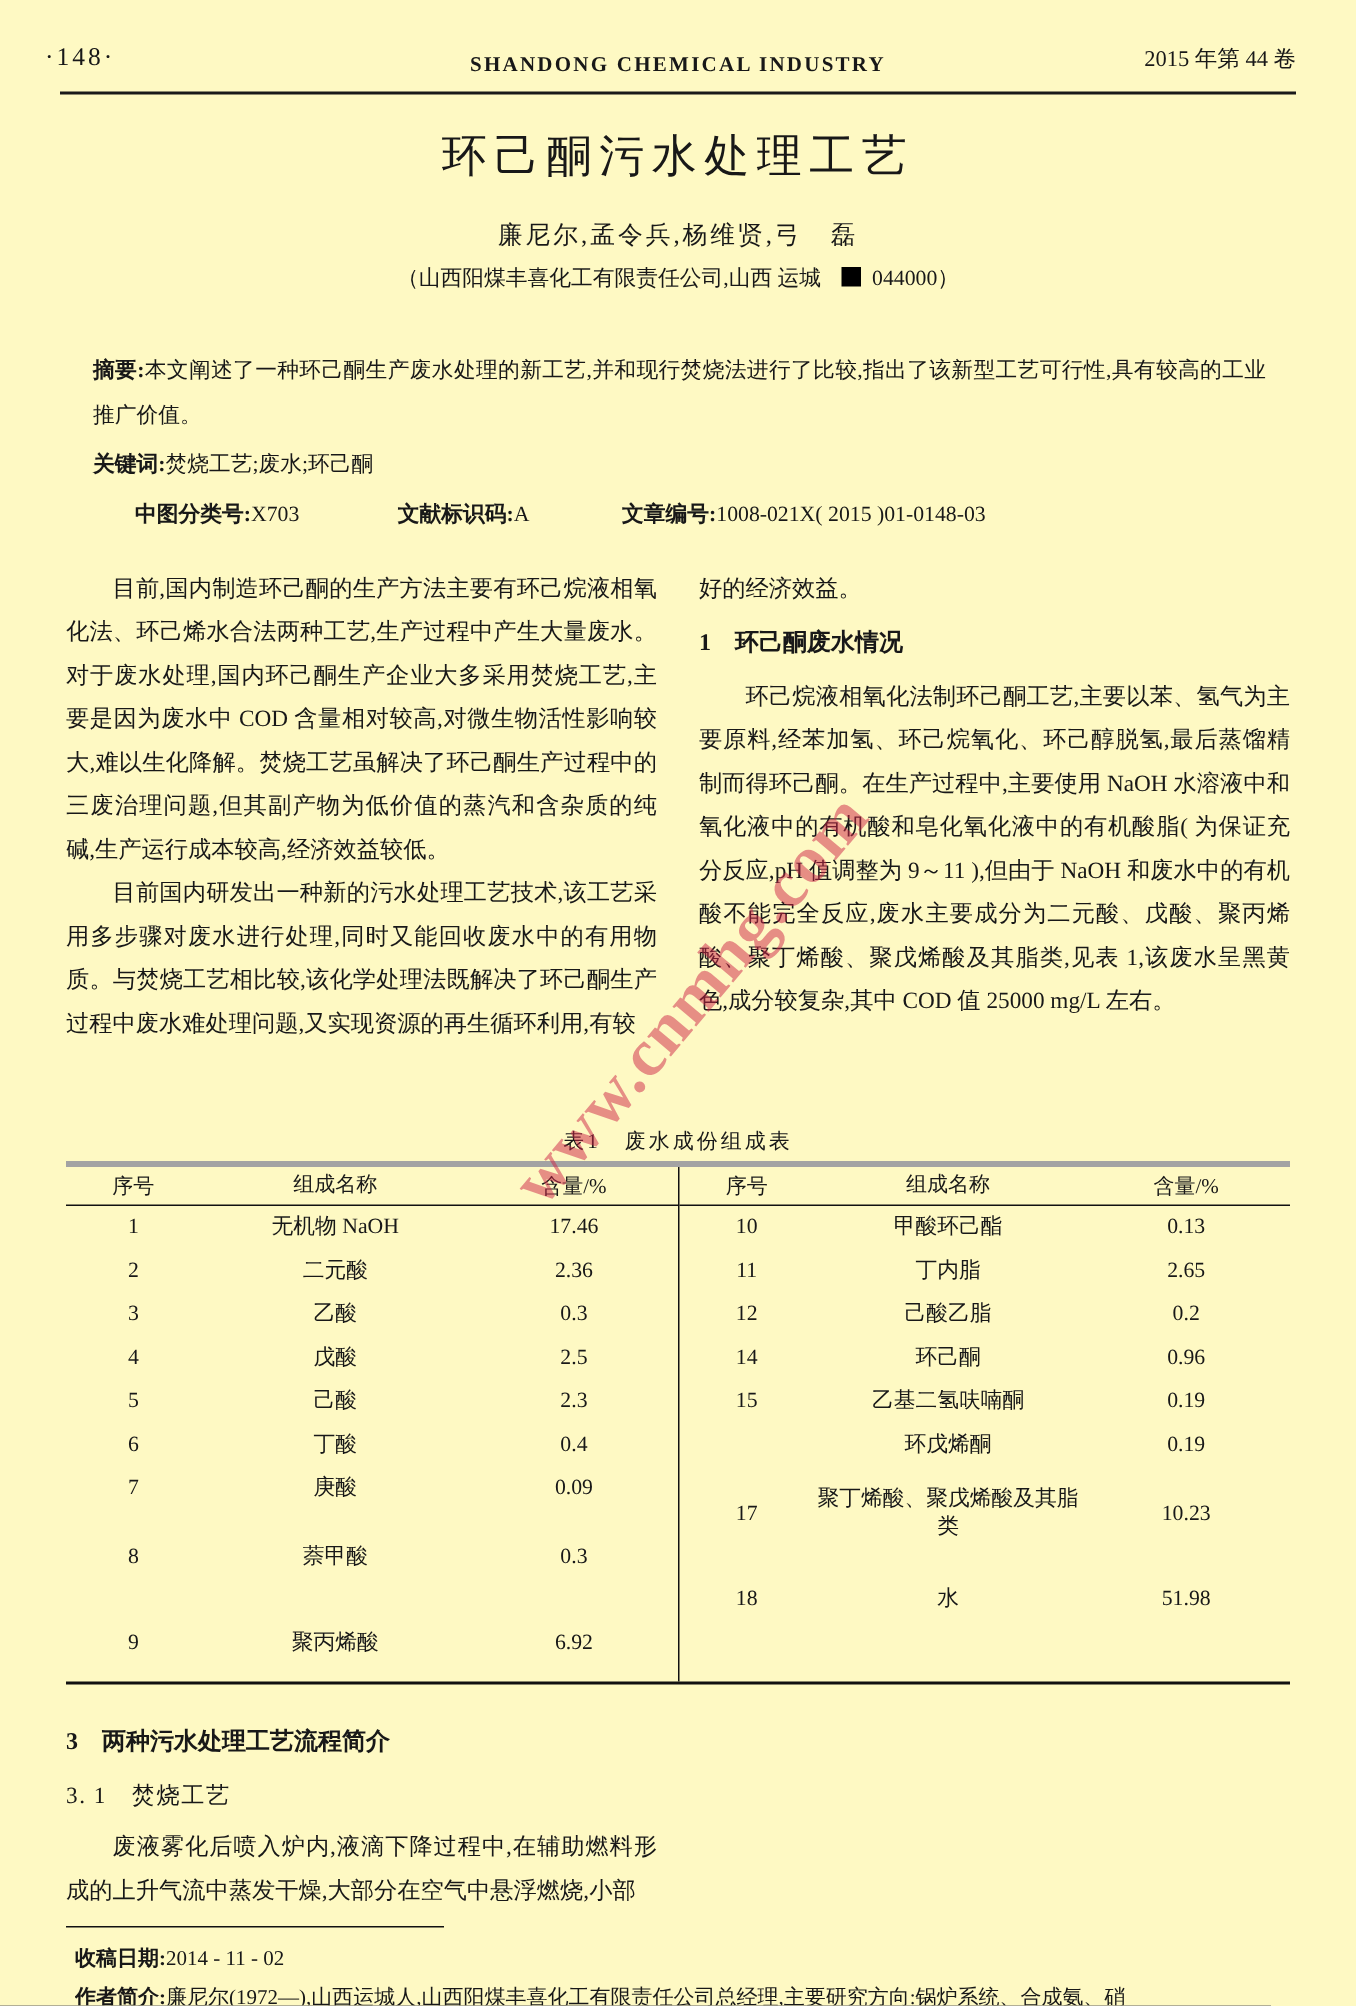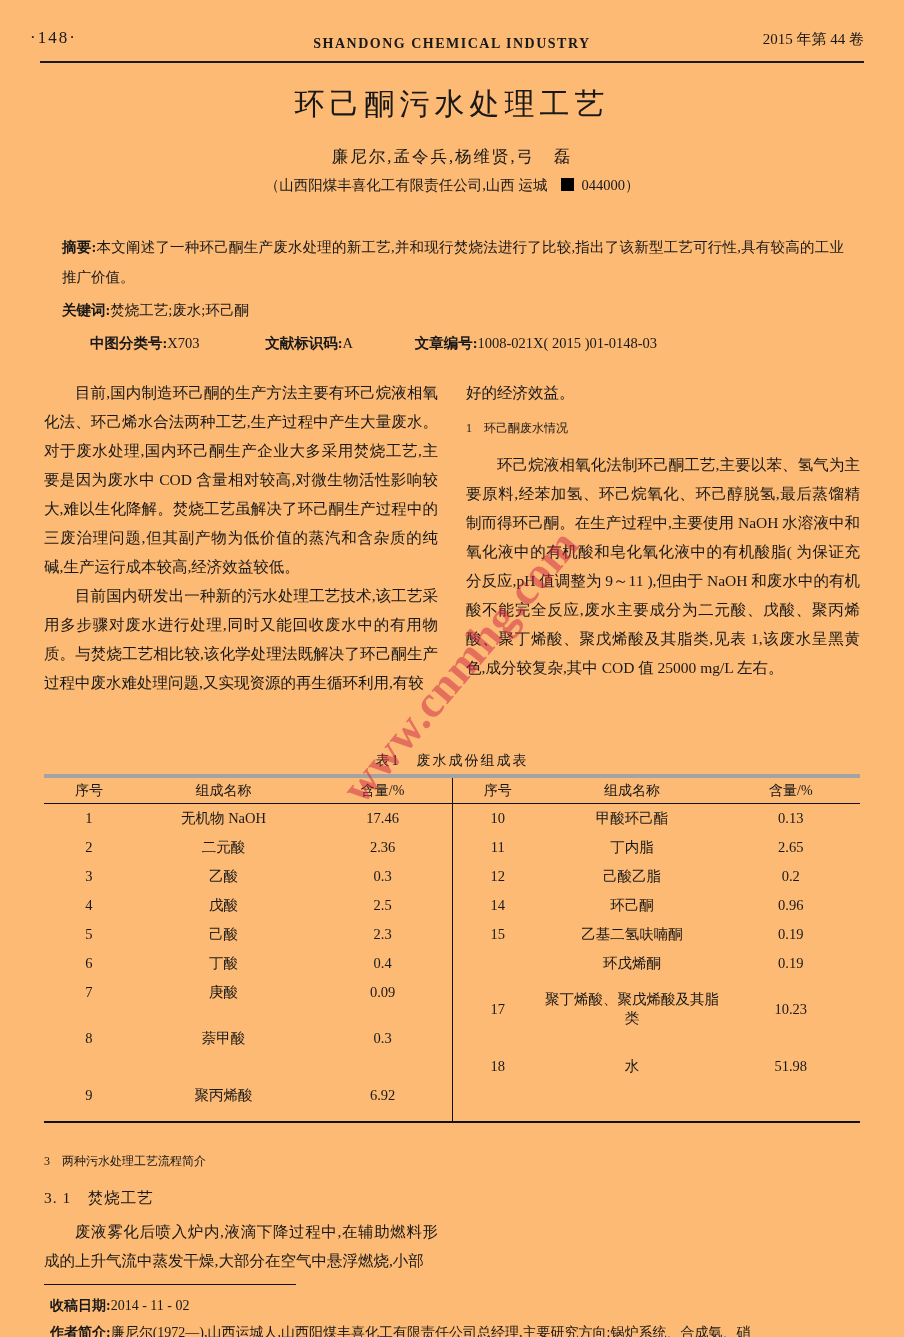--- a/index.html
+++ b/index.html
@@ -1,19 +1,19 @@
 <!DOCTYPE html>
 <html><head>
 <meta charset="utf-8">
 <style>
   * { margin:0; padding:0; box-sizing:border-box; }
   html,body { background:#777; }
   .page {
     position:relative; width:904px; height:1337px; margin:0 auto;
-    background:#fdba74; color:#181818; overflow:hidden;
+    background:#fef9c3; color:#181818; overflow:hidden;
     font-family:"Liberation Serif","DejaVu Serif",serif;
   }
   
   .hd-left  { position:absolute; top:28px; left:30px; font-size:17px; letter-spacing:2px; }
   .hd-cn    { position:absolute; top:12px; left:0; right:0; text-align:center; font-size:17px; letter-spacing:15px; text-indent:15px; }
   .hd-en    { position:absolute; top:36px; left:0; right:0; text-align:center; font-size:14px; letter-spacing:1.5px; font-weight:bold; }
   .hd-right { position:absolute; top:30px; right:40px; font-size:15px; }
   .hd-rule  { position:absolute; top:61px; left:40px; right:40px; border-top:2px solid #1a1a1a; }
   
   .title  { position:absolute; top:84px; left:0; right:0; text-align:center; font-size:30px; letter-spacing:5px; }
@@ -26,21 +26,21 @@
   .abs .row { margin-top:3px; }
   .abs .gap1 { margin-right:62px;padding-left:28px; }
   .abs .gap2 { margin-right:58px; }
   
   .col { position:absolute; width:394px; font-size:15.5px; line-height:29px; text-align:justify; }
   .col-l  { left:44px;  top:378px; }
   .col-r  { left:466px; top:378px; }
   .col-l2 { left:44px;  top:1140px; }
   .col-r2 { left:466px; top:1140px; }
   .col p.ind { text-indent:2em; }
-  .h-sec  { font-weight:normal; font-size:12px; margin:7px 0 7px 0; }
+  .h-sec  { font-weight:bold; font-size:16px; margin:7px 0 7px 0; }
   .h-sub  { font-size:15.5px; margin:5px 0 5px 0; letter-spacing:1px; }
   
   .tbl-cap { position:absolute; top:752px; left:0; right:0; text-align:center; font-size:14px; letter-spacing:2px; }
   .tbl { position:absolute; top:774px; left:44px; width:816px; border-top:4px solid #a3a3a3; border-bottom:2px solid #111; display:flex; font-size:14.5px; }
   .tbl-half { width:50%; }
   .tbl-half.rgt { border-left:1px solid #111; }
   .tr { display:flex; align-items:center; }
   .tr.head { height:26px; border-bottom:1px solid #111; font-size:14px; }
   .tr.r    { height:29px; }
   .tr.tall { height:62px; }

